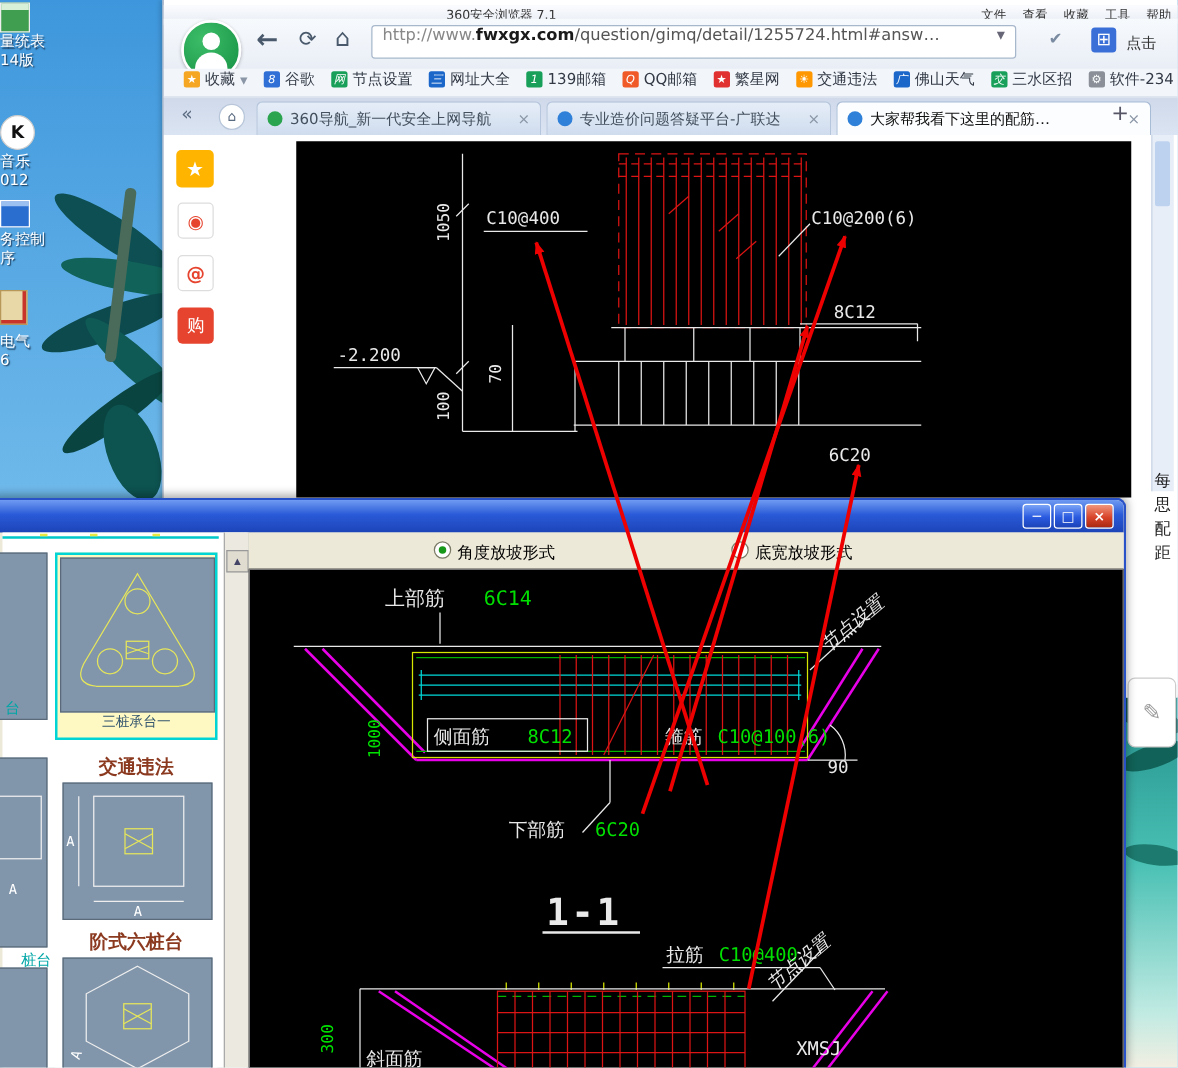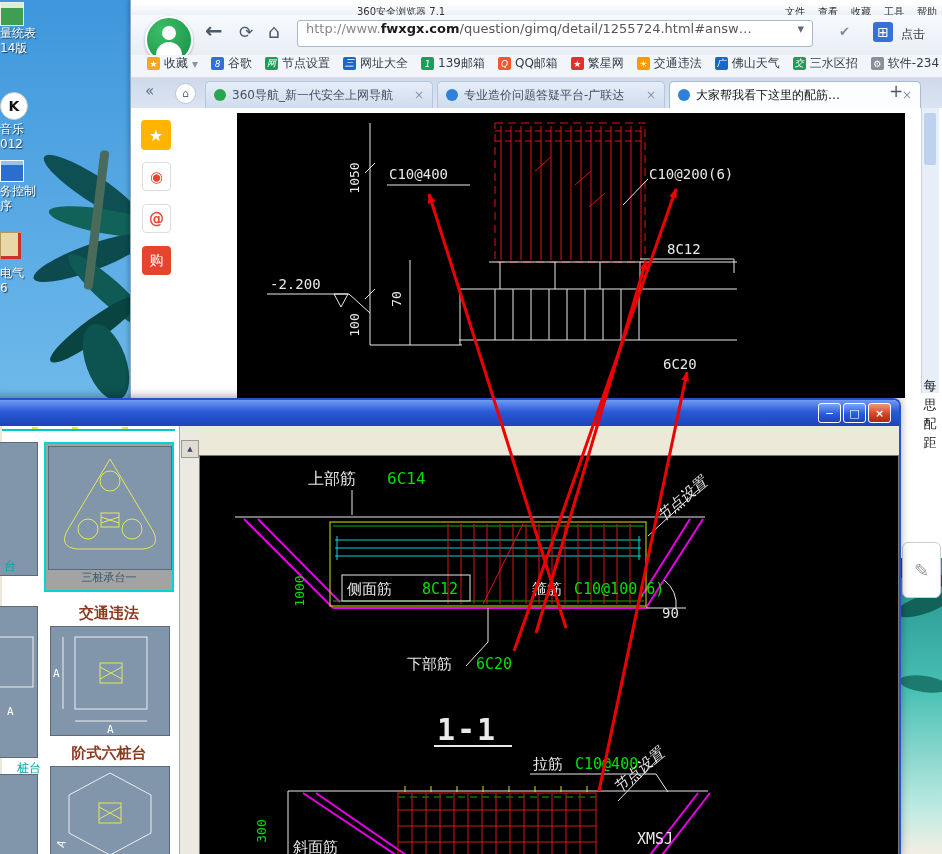--- a/index.html
+++ b/index.html
@@ -322,21 +322,21 @@
     <div class="abs" style="left:120px;top:1px;width:6px;height:2px;background:#e8e840"></div>
 
     <div class="abs" style="left:177px;top:0;width:19px;height:432px;background:#ece9e0;border-left:1px solid #aaa">
       <div class="abs" style="left:1px;top:14px;width:16px;height:16px;background:#e0dcd0;border:1px solid #999;font-size:7px;color:#446;display:flex;align-items:center;justify-content:center">
         <span>▲</span>
       </div>
     </div>
 
     <div class="abs thumbbg" style="left:-24px;top:16px;width:58px;height:132px"></div>
     <div class="abs teal" style="left:2px;top:132px">台</div>
-    <div class="abs" style="left:42px;top:16px;width:130px;height:150px;border:2px solid #00d4d4;background:#a3a3a3;box-sizing:border-box">
+    <div class="abs" style="left:42px;top:16px;width:130px;height:150px;border:2px solid #00d4d4;background:#fef9c3;box-sizing:border-box">
       <div class="abs thumbbg" style="left:2px;top:2px;width:122px;height:122px">
         <svg width="122" height="122" viewBox="0 0 122 122">
           <g stroke="#e6e65a" fill="none">
             <path d="M61,12 L104,84 Q112,100 94,102 L28,102 Q10,100 18,84 Z"></path>
             <circle cx="61" cy="34" r="10"></circle>
               <circle cx="39" cy="82" r="10"></circle>
               <circle cx="83" cy="82" r="10"></circle>
             <rect x="52" y="66" width="18" height="14"></rect>
             <line x1="52" y1="70" x2="70" y2="76"></line>
               <line x1="52" y1="76" x2="70" y2="70"></line>
@@ -387,20 +387,32 @@
             <rect x="48" y="36" width="22" height="20"></rect>
             <line x1="48" y1="40" x2="70" y2="52"></line>
               <line x1="48" y1="52" x2="70" y2="40"></line>
           </g>
           <text x="6" y="80" fill="#fff" font-size="11" transform="rotate(-70 10 76)">A</text>
         </svg>
       </div>
     </div>
   </div>
 
+  <div class="abs" style="left:207px;top:26px;width:700px;height:29px;background:#ece9d8;border-bottom:1px solid #c8c4b0">
+    <div class="abs flex" style="left:148px;top:7px;font-size:13px;color:#000">
+      <span class="radio">
+          <span class="dot"></span>
+        </span>
+      <span>角度放坡形式</span>
+    </div>
+    <div class="abs flex" style="left:386px;top:7px;font-size:13px;color:#000">
+      <span class="radio"></span>
+      <span>底宽放坡形式</span>
+    </div>
+  </div>
 
   <div class="abs" style="left:207px;top:55px;width:700px;height:403px;background:#000;border:1px solid #777;box-sizing:border-box;overflow:hidden">
   <svg width="698" height="401" viewBox="0 0 698 401">
 
     <g stroke="#e800e8" stroke-width="2" fill="none">
       <line x1="44" y1="63" x2="133" y2="152"></line>
           <line x1="58" y1="63" x2="140" y2="146"></line>
       <line x1="133" y1="152" x2="446" y2="152"></line>
       <line x1="446" y1="152" x2="503" y2="63"></line>
           <line x1="438" y1="146" x2="490" y2="63"></line>

